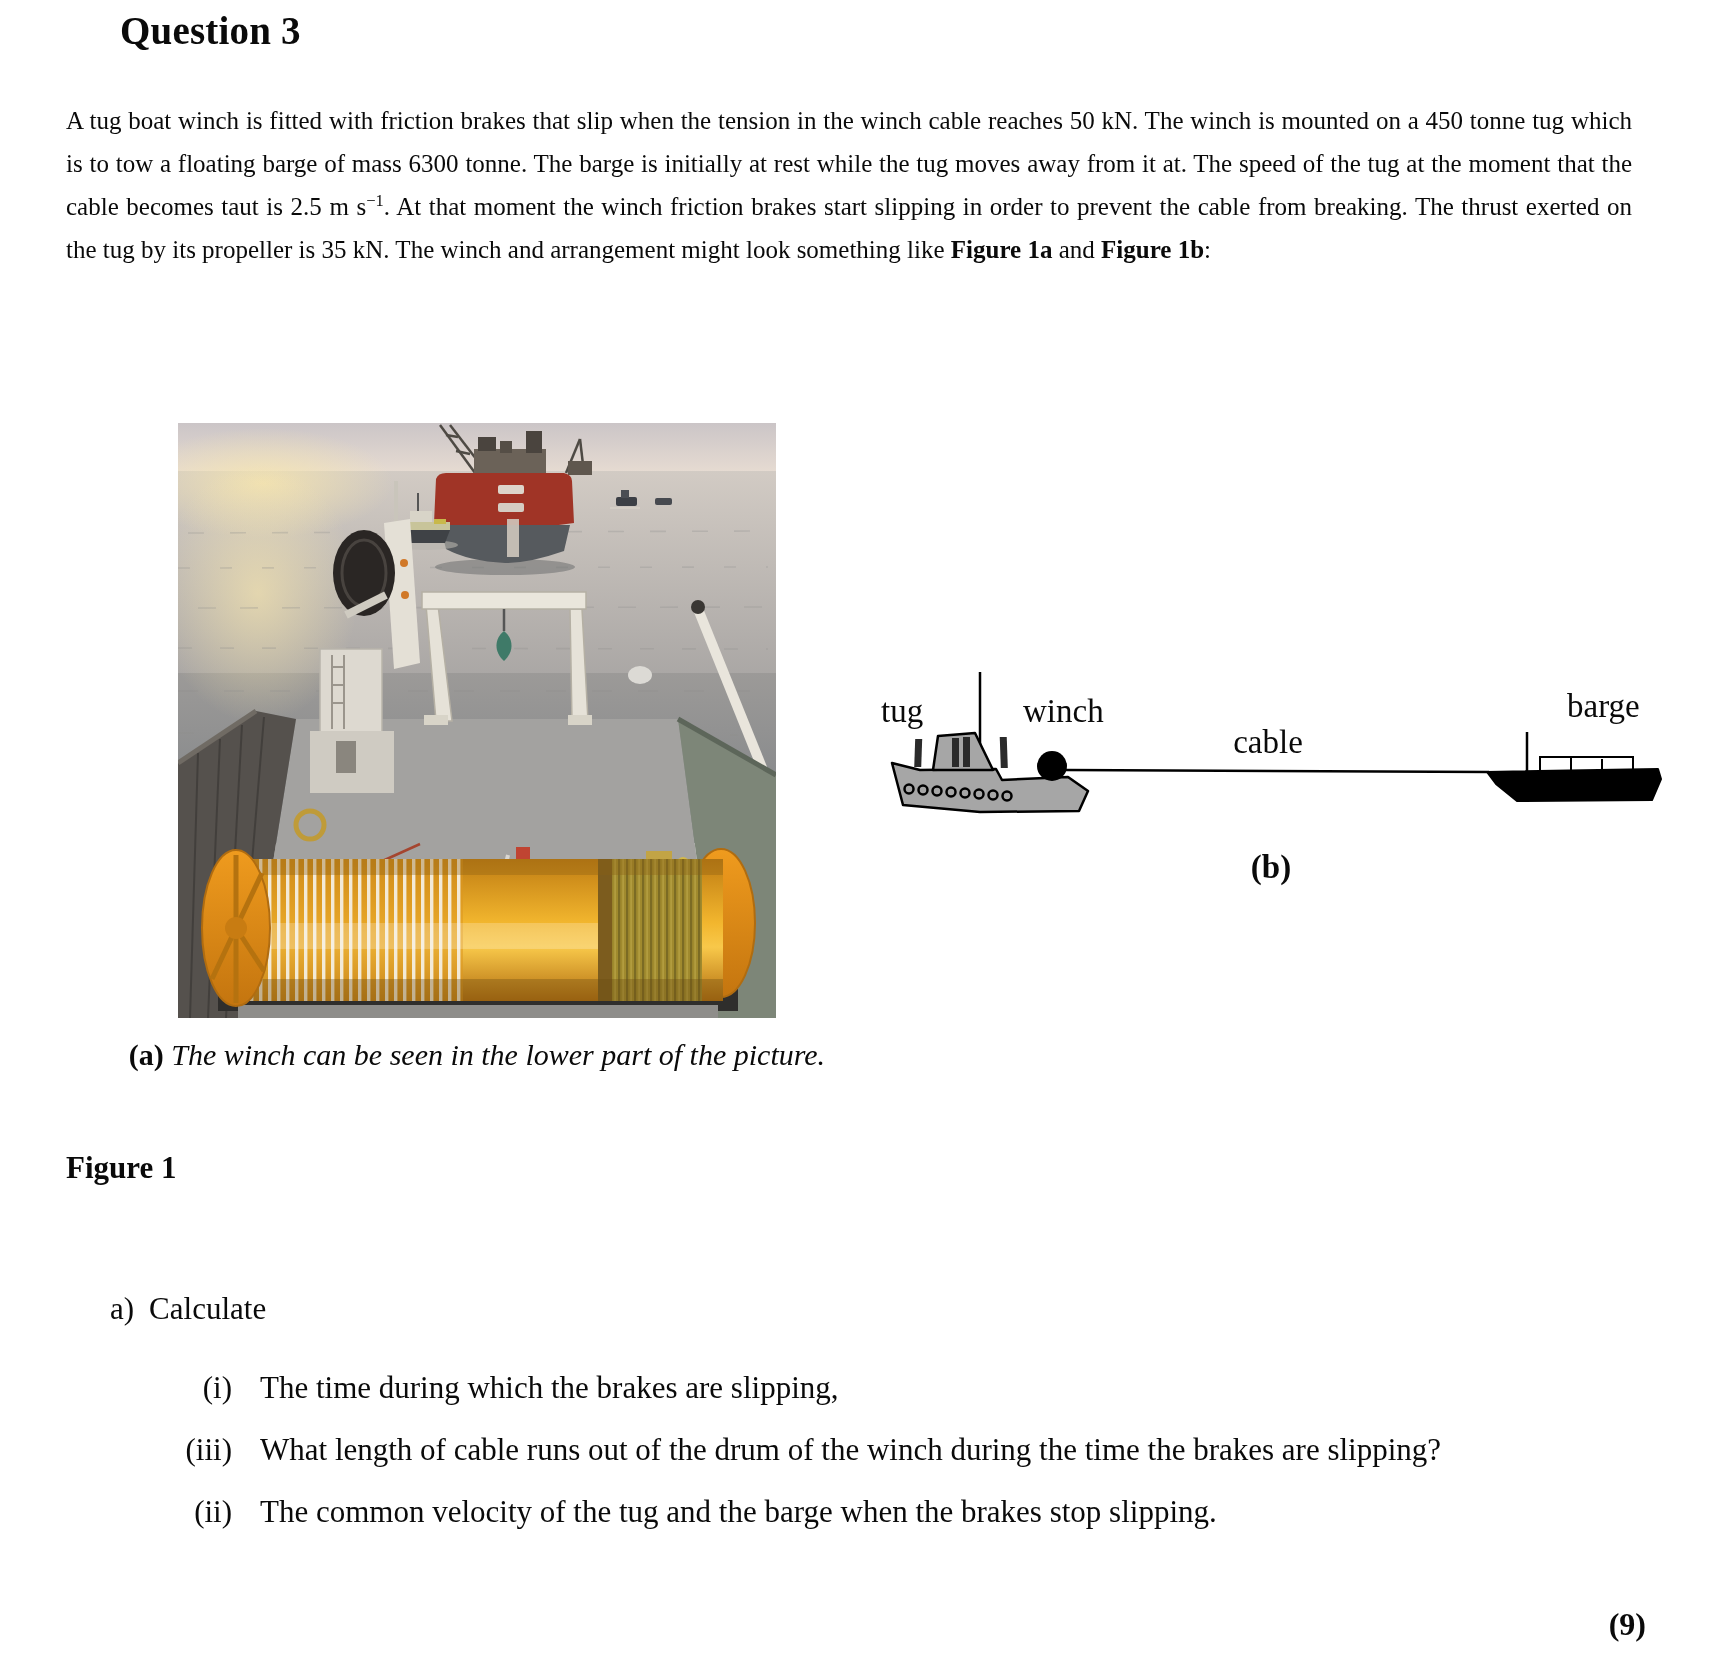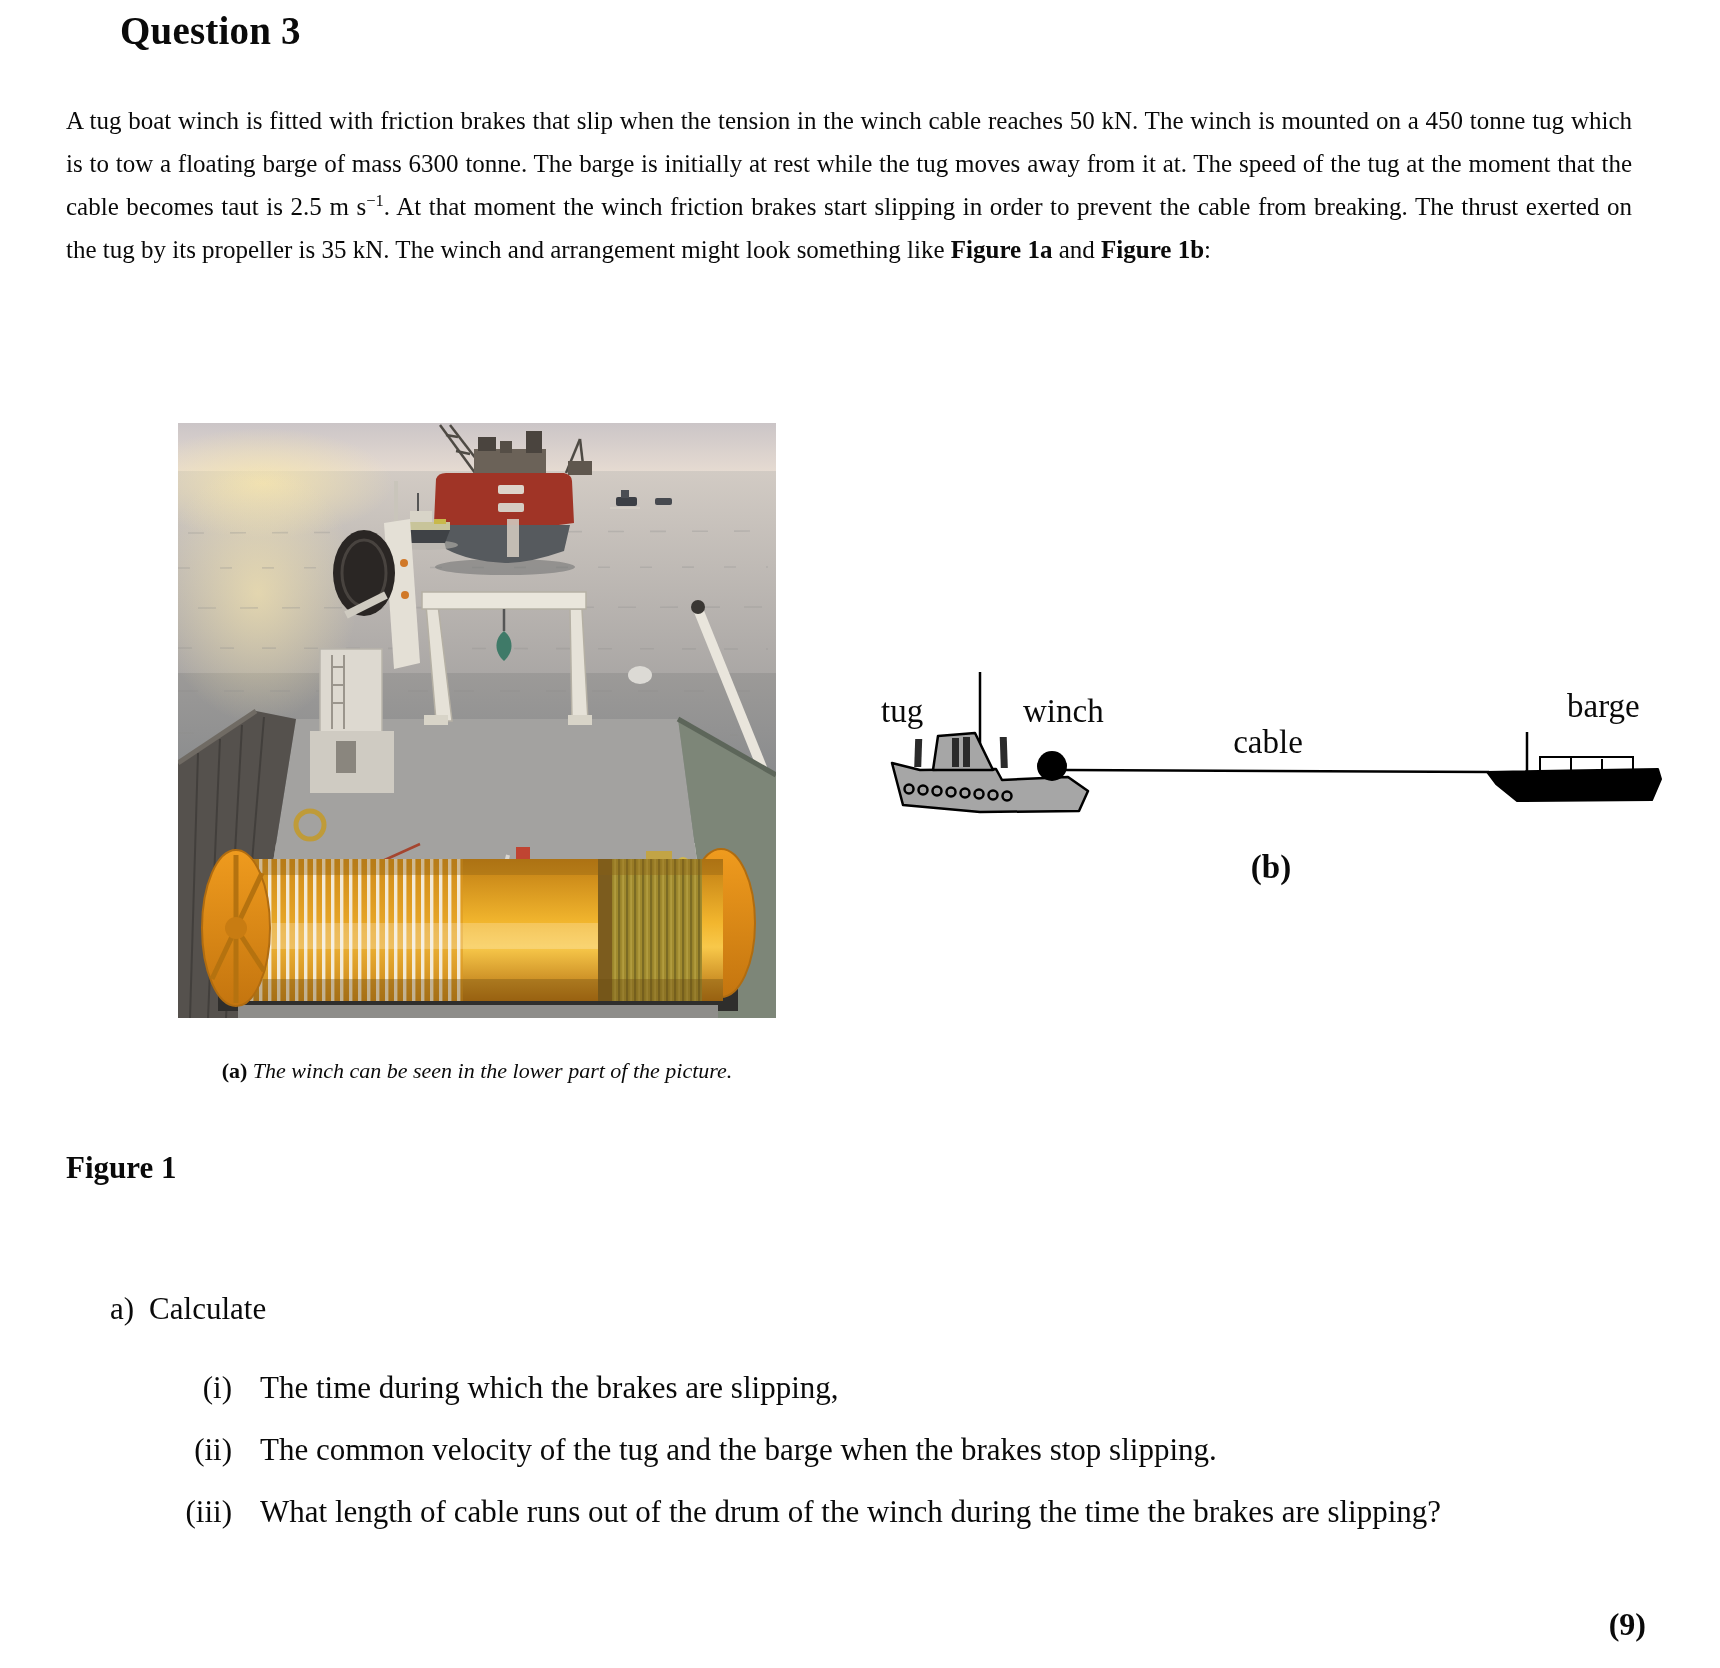--- a/index.html
+++ b/index.html
@@ -6,21 +6,21 @@
   body{width:1720px;height:1668px;position:relative;overflow:hidden;
        font-family:"Liberation Serif","DejaVu Serif",serif;color:#0a0a0a;}
   .abs{position:absolute;}
   .title{top:8px;left:120px;font-size:39px;font-weight:bold;letter-spacing:.2px;}
   .para{top:99px;left:66px;width:1566px;font-size:25px;line-height:43px;text-align:justify;}
   .rs-b{font-weight:bold;}
   .rs-i{font-style:italic;}
   .rs-sup{vertical-align:super;font-size:.66em;line-height:0;}
   .photo{top:423px;left:178px;width:598px;height:595px;}
   .diagram{top:555px;left:800px;width:880px;height:340px;}
-  .caption{top:1034px;left:97px;width:760px;text-align:center;font-size:22px;line-height:42px;margin-top:16px;}
+  .caption{top:1034px;left:97px;width:760px;text-align:center;font-size:30px;line-height:42px;}
   .caption .credit{font-style:italic;}
   .figlabel{top:1150px;left:66px;width:1566px;font-size:31px;font-weight:bold;}
   .parta{top:1291px;left:110px;font-size:31px;display:flex;}
   .parta .plab{margin-right:15px;}
   .qlist{top:1366px;left:140px;width:1360px;}
   .qrow{display:flex;margin-bottom:19px;font-size:31px;line-height:43px;}
   .qlab{width:92px;text-align:right;flex:0 0 92px;}
   .qtxt{margin-left:28px;width:1243px;text-align:justify;}
   .marks{top:1606px;left:1500px;width:146px;text-align:right;font-size:32px;font-weight:bold;}
   svg text{font-family:"Liberation Serif","DejaVu Serif",serif;fill:#0a0a0a;}
@@ -265,22 +265,22 @@
   <span class="plab">a)</span>
   <span>Calculate</span>
 </div>
 
 <div class="abs qlist">
   <div class="qrow">
     <div class="qlab">(i)</div>
     <div class="qtxt">The time during which the brakes are slipping,</div>
   </div>
   <div class="qrow">
+    <div class="qlab">(iii)</div>
+    <div class="qtxt">What length of cable runs out of the drum of the winch during the time the brakes are slipping?</div>
+  </div>
+  <div class="qrow">
     <div class="qlab">(ii)</div>
     <div class="qtxt">The common velocity of the tug and the barge when the brakes stop slipping.</div>
   </div>
-  <div class="qrow">
-    <div class="qlab">(iii)</div>
-    <div class="qtxt">What length of cable runs out of the drum of the winch during the time the brakes are slipping?</div>
-  </div>
 </div>
 
 <div class="abs marks">(9)</div>
 
 </body></html>

